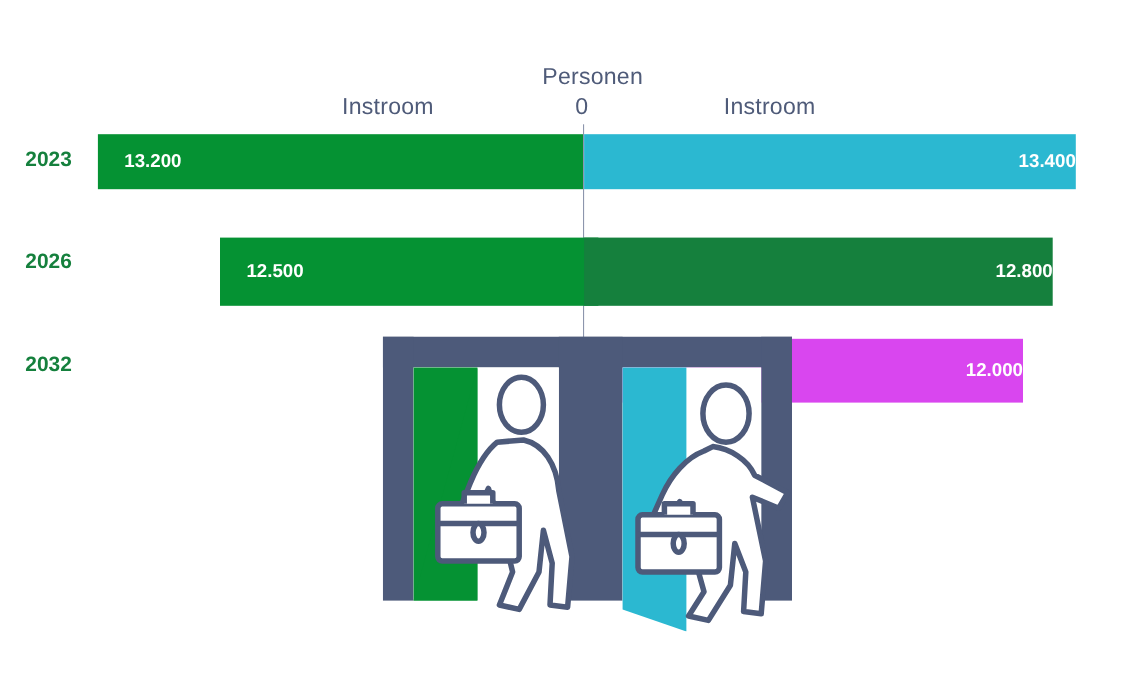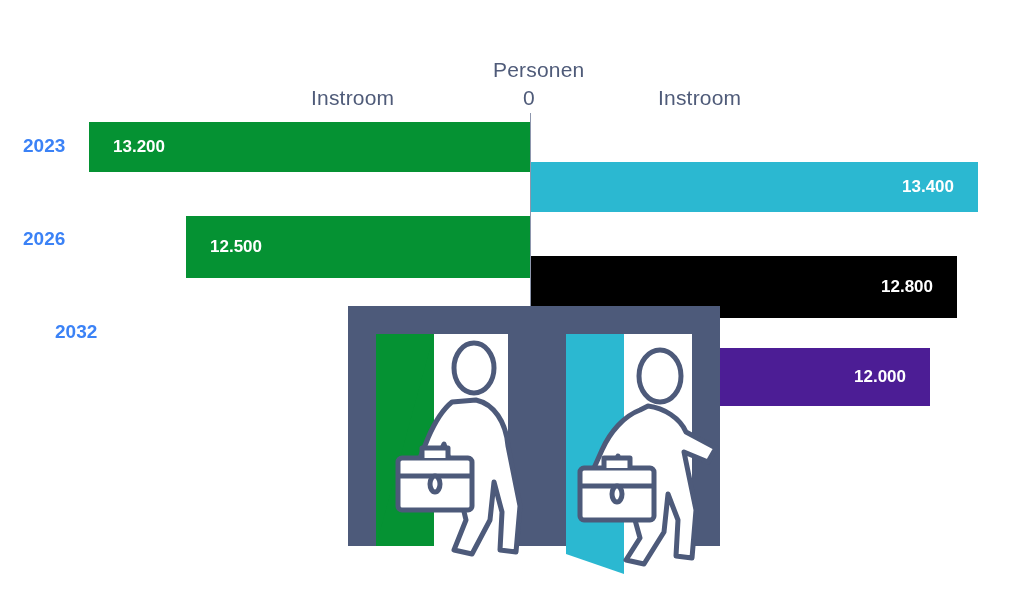--- a/index.html
+++ b/index.html
@@ -29,56 +29,54 @@
     position:absolute;
     left:530px;top:113px;
     width:1px;height:312px;
     background:#8d96ad;
   }
 
   
   .row{position:absolute;left:0;width:1024px;}
   .row-y-label{
     position:absolute;
-    color:#3b82f6;
+    color:#15803d;
     font-size:19px;
     font-weight:700;
     white-space:nowrap;
   }
   .bar{
     position:absolute;
     top:0;
     height:100%;
     display:flex;
     align-items:center;
     box-sizing:border-box;
   }
   .bar.left{
     justify-content:flex-start;
     padding-left:24px;
   }
   .bar.right{
     justify-content:flex-end;
-    padding-right:24px;
-    margin-top:40px;
   }
   .bar-value{
     color:#ffffff;
     font-size:17px;
     font-weight:700;
     white-space:nowrap;
   }
 
   #row-0{top:122px;height:50px;text-align:center;}
   #row-1{top:216px;height:62px;}
   #row-2{top:308px;height:58px;}
 
   #ylab-0{left:23px;top:135px;}
   #ylab-1{left:23px;top:228px;}
-  #ylab-2{left:23px;top:321px;margin-left:32px;}
+  #ylab-2{left:23px;top:321px;}
 
   
   #doorway{
     position:absolute;
     left:348px;top:306px;
     width:372px;height:268px;
   }
 </style>
 </head>
 <body>
@@ -100,31 +98,31 @@
     <div class="bar left" style="background:#059233;right:494px;width:441px;">
       <span class="bar-value">13.200</span>
     </div>
     <div class="bar right" style="background:#2bb8d1;left:531px;width:447px;">
       <span class="bar-value">13.400</span>
     </div>
   </div>
 
   <div class="row-y-label" id="ylab-1">2026</div>
   <div class="row" id="row-1">
-    <div class="bar left" style="background:#059233;right:494px;width:344px;">
+    <div class="bar left" style="background:#059233;right:480px;width:344px;">
       <span class="bar-value">12.500</span>
     </div>
-    <div class="bar right" style="background:#000000;left:531px;width:426px;">
+    <div class="bar right" style="background:#15803d;left:531px;width:426px;">
       <span class="bar-value">12.800</span>
     </div>
   </div>
 
   <div class="row-y-label" id="ylab-2">2032</div>
   <div class="row" id="row-2">
-    <div class="bar right" style="background:#4c1d95;left:531px;width:399px;">
+    <div class="bar right" style="background:#d946ef;left:531px;width:399px;">
       <span class="bar-value">12.000</span>
     </div>
   </div>
 
   <div id="doorway">
     <svg viewBox="0 0 372 268" width="372" height="268">
 
       <path d="M0 0 H372 V28 H0 Z" fill="#4d5a7a"></path>
 
       <rect x="0" y="0" width="28" height="240" fill="#4d5a7a"></rect>

